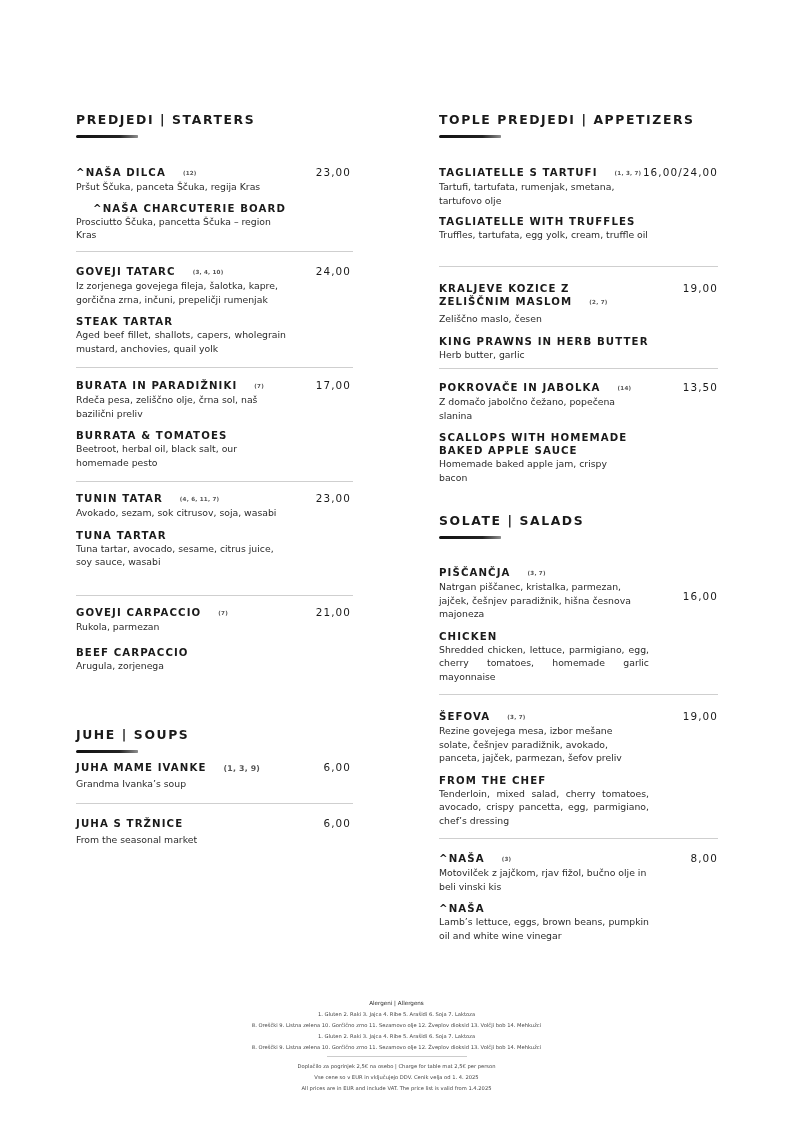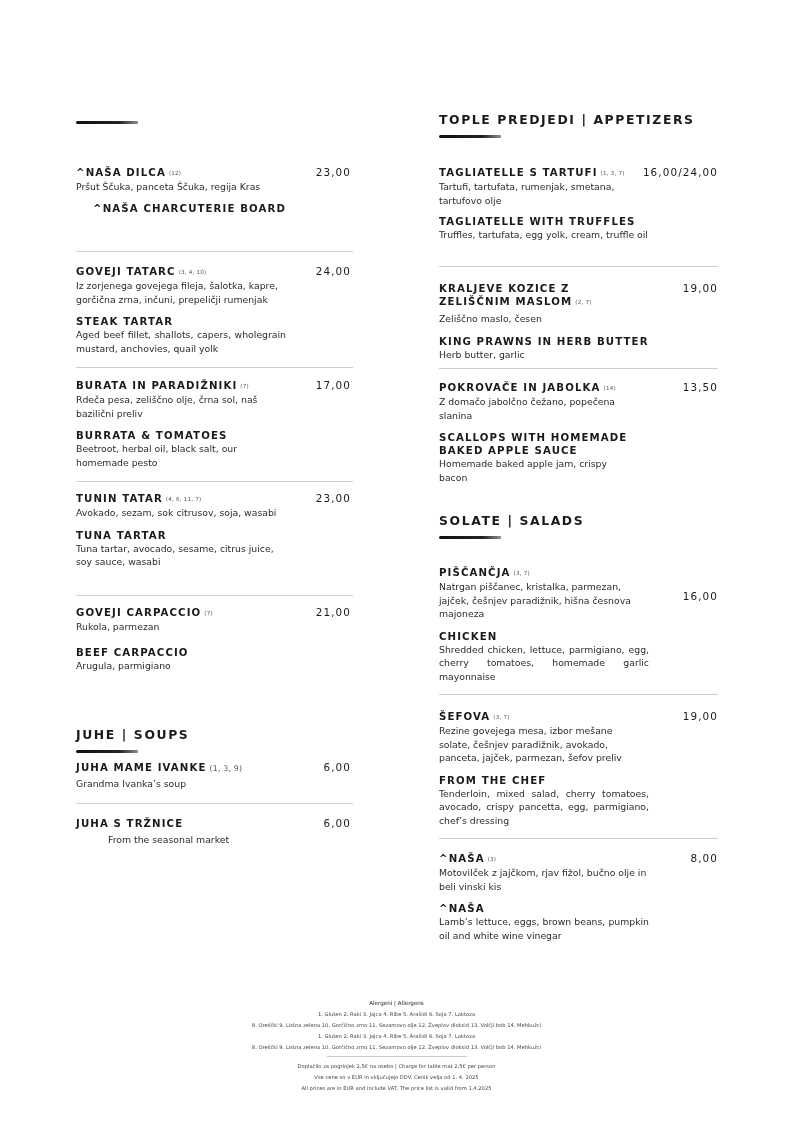--- a/index.html
+++ b/index.html
@@ -21,22 +21,22 @@
     border-radius: 2px 1px 1px 2px;
   }
   .item { position: absolute; left: 0; width: 100%; }
   .row { position: relative; }
   .name {
     font-size: 10.2px; font-weight: bold; letter-spacing: 1.1px; color: #1a1a1a;
     line-height: 13px; width: 210px;
   }
   .name.wide { width: 205px; }
   .allergen {
-    font-size: 5.6px; font-weight: normal; letter-spacing: 0.2px; color: #555;
-    margin-left: 3px; vertical-align: 1px;
+    font-size: 5.6px; font-weight: bold; letter-spacing: 0.2px; color: #555;
+    margin-left: 17px; vertical-align: 1px;
   }
   .allergen.big { font-size: 7.8px; vertical-align: 0; }
   .price {
     position: absolute; right: 2px; top: 0;
     font-size: 10.4px; font-weight: normal; letter-spacing: 1.1px; color: #1a1a1a;
     line-height: 13px;
   }
   .desc {
     font-size: 9.3px; color: #2b2b2b; line-height: 13.5px; margin-top: 0px;
     width: 210px;
@@ -54,30 +54,32 @@
   .footer .fline {
     width: 140px; height: 1px; background: #cccccc; margin: 3px auto 4px auto;
   }
 </style>
 </head>
 <body>
 
 <div class="col col-left">
 
   <div class="section" style="top:113px;">
+    <h2 class="section-title">PREDJEDI | STARTERS</h2>
     <div class="brush"></div>
   </div>
 
   <div class="item" style="top:166px;">
     <div class="row">
       <div class="name"><span>^NAŠA DILCA</span><span class="allergen">(12)</span></div>
       <div class="price">23,00</div>
     </div>
     <div class="desc">Pršut Ščuka, panceta Ščuka, regija Kras</div>
     <div class="name en-name" style="margin-top:8px;text-align:right;">^NAŠA CHARCUTERIE BOARD</div>
+    <div class="desc">Prosciutto Ščuka, pancetta Ščuka – region Kras</div>
   </div>
   <div class="sep" style="top:251px;"></div>
 
   <div class="item" style="top:265px;">
     <div class="row">
       <div class="name"><span>GOVEJI TATARC</span><span class="allergen">(3, 4, 10)</span></div>
       <div class="price">24,00</div>
     </div>
     <div class="desc">Iz zorjenega govejega fileja, šalotka, kapre, gorčična zrna, inčuni, prepeličji rumenjak</div>
     <div class="name en-name">STEAK TARTAR</div>
@@ -107,21 +109,21 @@
   </div>
   <div class="sep" style="top:595px;"></div>
 
   <div class="item" style="top:606px;">
     <div class="row">
       <div class="name"><span>GOVEJI CARPACCIO</span><span class="allergen">(7)</span></div>
       <div class="price">21,00</div>
     </div>
     <div class="desc">Rukola, parmezan</div>
     <div class="name en-name" style="margin-top:12px;">BEEF CARPACCIO</div>
-    <div class="desc">Arugula, parmigiano</div>
+    <div class="desc">Arugula, zorjenega</div>
   </div>
 
   <div class="section" style="top:728px;">
     <h2 class="section-title">JUHE | SOUPS</h2>
     <div class="brush"></div>
   </div>
 
   <div class="item" style="top:761px;">
     <div class="row">
       <div class="name"><span>JUHA MAME IVANKE</span><span class="allergen big">(1, 3, 9)</span></div>
@@ -129,21 +131,21 @@
     </div>
     <div class="desc" style="margin-top:2px;">Grandma Ivanka’s soup</div>
   </div>
   <div class="sep" style="top:803px;"></div>
 
   <div class="item" style="top:817px;">
     <div class="row">
       <div class="name"><span>JUHA S TRŽNICE</span></div>
       <div class="price">6,00</div>
     </div>
-    <div class="desc" style="margin-top:3px;margin-left:32px;">From the seasonal market</div>
+    <div class="desc" style="margin-top:3px;">From the seasonal market</div>
   </div>
 </div>
 
 <div class="col col-right">
 
   <div class="section" style="top:113px;">
     <h2 class="section-title">TOPLE PREDJEDI | APPETIZERS</h2>
     <div class="brush"></div>
   </div>
 

